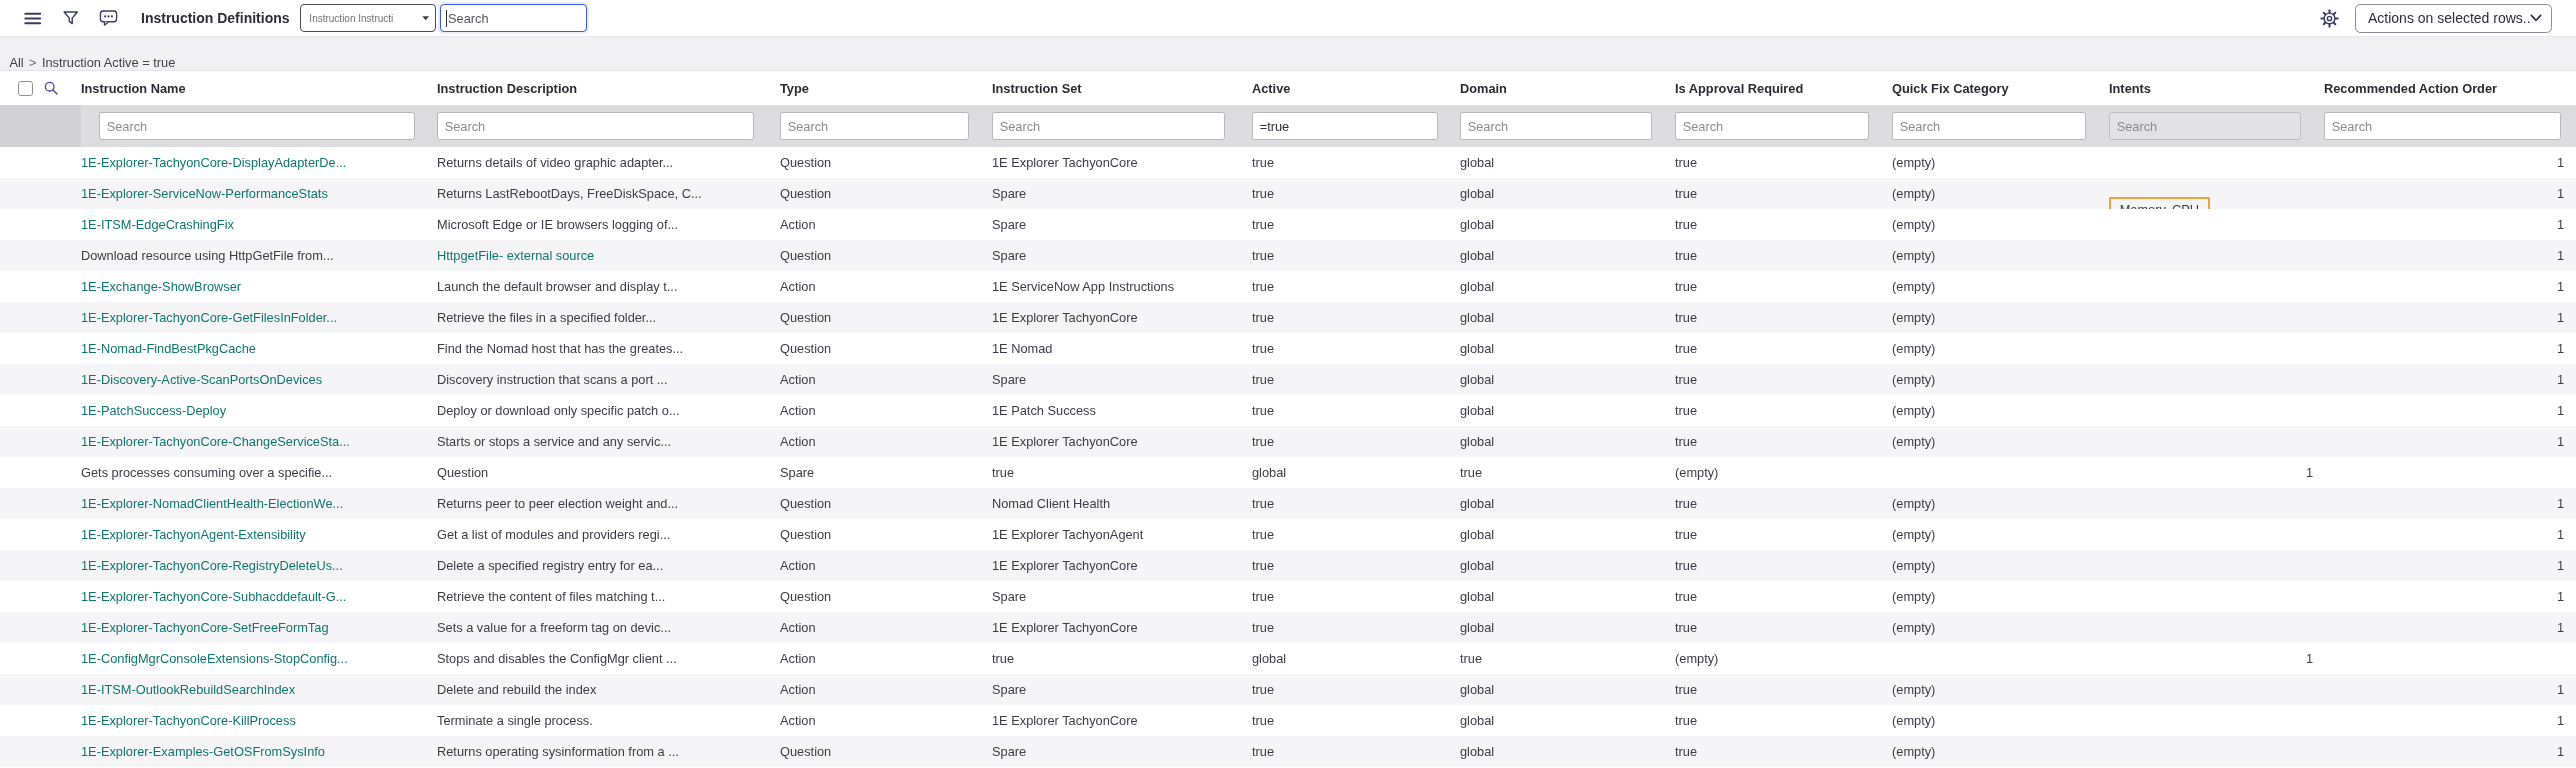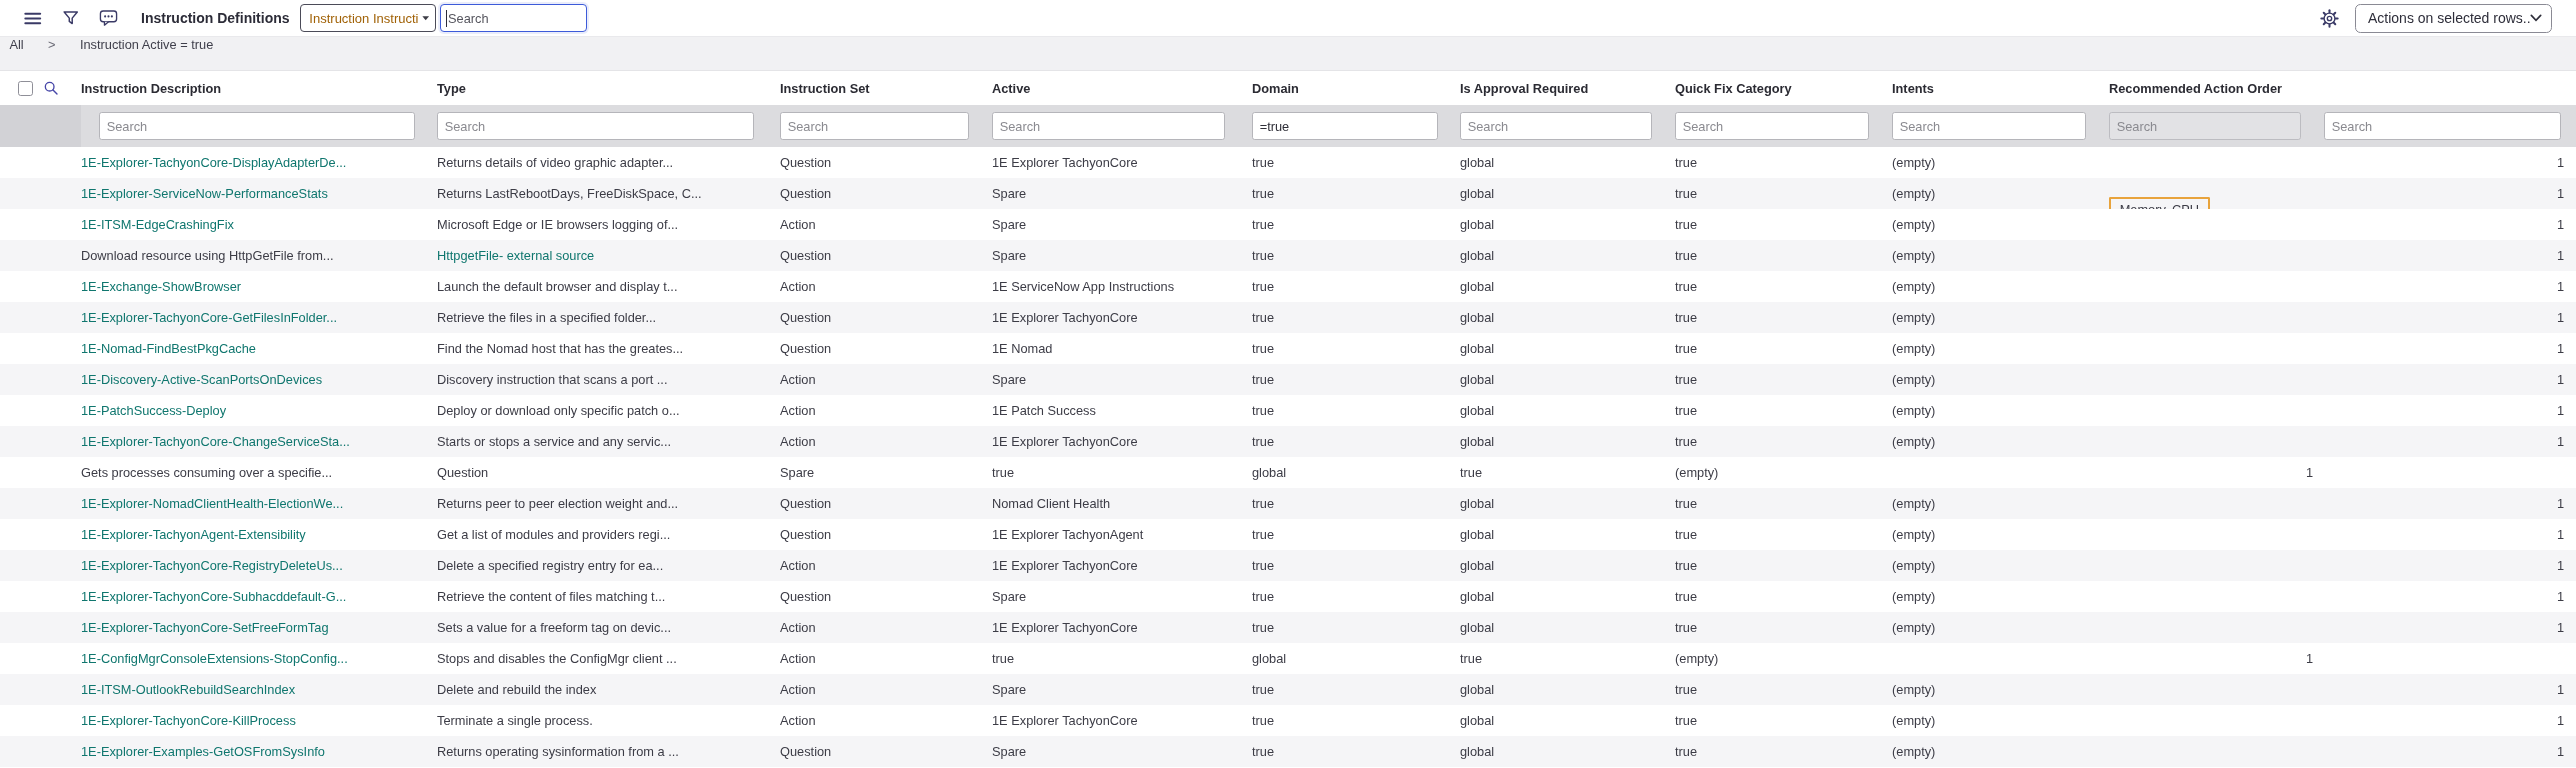--- a/index.html
+++ b/index.html
@@ -6,32 +6,32 @@
   html, body { width: 2576px; height: 769px; background: #fff; overflow: hidden; }
   body { font-family: "Liberation Sans", sans-serif; color: #3c3c46; }
 
   
   .toolbar { height: 37px; background: #fff; display: flex; align-items: center; padding: 0 24px 0 23px; border-bottom: 0.7px solid #e9e9ec; }
   .tb-icon { display: flex; align-items: center; justify-content: center; width: 20px; height: 20px; cursor: pointer; flex: 0 0 auto; }
   .tb-icon + .tb-icon { margin-left: 17.5px; }
   .tb-icon svg { display: block; }
   .page-title { font-size: 14px; font-weight: 700; color: #2c2c38; margin-left: 23px; white-space: nowrap; }
   .view-dropdown { margin-left: 10.8px; height: 27.6px; width: 136px; border: 1.3px solid #4b4b58; border-radius: 4px; background: #fff; display: flex; align-items: center; padding: 0 5.4px 0 8px; cursor: pointer; }
-  .view-dropdown .vd-label { font-size: 13px; color: #a16207; white-space: nowrap; overflow: hidden; flex: 1; }
+  .view-dropdown .vd-label { font-size: 10px; color: #737373; white-space: nowrap; overflow: hidden; flex: 1; }
   .toolbar-search { position: relative; margin-left: 4px; width: 147px; height: 27.6px; }
   .toolbar-search input { width: 100%; height: 100%; border: 1.3px solid #3d5bd9; border-radius: 4px; outline: none; font-size: 12.8px; padding: 0 6.7px; color: #3c3c46; box-shadow: 0 0 0 2px rgba(80,110,220,0.12); font-family: "Liberation Sans", sans-serif; }
   .toolbar-search input::placeholder { color: #55555e; opacity: 1; }
   .toolbar-search .caret-bar { position: absolute; left: 6px; top: 5.4px; width: 1px; height: 17px; background: #2c2c38; }
   .tb-spacer { flex: 1; }
   .gear-btn { margin-right: 16px; }
   .actions-dropdown { width: 197px; height: 29px; border: 1.3px solid #8a8a94; border-radius: 5.4px; background: #fff; display: flex; align-items: center; padding: 0 9.4px 0 12px; cursor: pointer; }
   .actions-dropdown .ad-label { font-size: 14px; color: #2e2e3a; flex: 1; white-space: nowrap; overflow: hidden; }
 
   
-  .breadcrumb-bar { height: 34px; background: #f1f1f3; display: flex; align-items: flex-start; padding-left: 9.4px; font-size: 12.8px; color: #3f3f4b; border-bottom: 0.7px solid #e4e4e7; gap: 19px; }
+  .breadcrumb-bar { height: 34px; background: #f1f1f3; display: flex; align-items: flex-end; padding-left: 9.4px; font-size: 12.8px; color: #3f3f4b; border-bottom: 0.7px solid #e4e4e7; }
   .breadcrumb-bar .sep { margin: 0 5.4px; color: #6a6a75; }
 
   
   .grid-row { display: grid; grid-template-columns: 81px 356px 343px 212px 260px 208px 215px 217px 217px 215px 251px; width: 2576px; }
   .cell { overflow: hidden; white-space: nowrap; display: flex; align-items: center; }
 
   
   .header-row { height: 34px; background: #fff; }
   .header-row .cell { font-size: 12.8px; font-weight: 700; color: #2b2b33; cursor: pointer; }
   .hdr-tools { padding-left: 17.5px; gap: 10.8px; }
@@ -141,20 +141,21 @@
 <div class="grid-row header-row">
   <div class="cell hdr-tools">
     <div class="checkbox"></div>
     <span class="hdr-search-icon">
       <svg width="16" height="16" viewBox="0 0 24 24" fill="none" stroke="#4646a8" stroke-width="2" stroke-linecap="round">
           <circle cx="10" cy="10" r="6.5"></circle>
           <line x1="15" y1="15" x2="21" y2="21"></line>
         </svg>
     </span>
   </div>
+  <div class="cell">Instruction Name</div>
   <div class="cell">Instruction Description</div>
   <div class="cell">Type</div>
   <div class="cell">Instruction Set</div>
   <div class="cell">Active</div>
   <div class="cell">Domain</div>
   <div class="cell">Is Approval Required</div>
   <div class="cell">Quick Fix Category</div>
   <div class="cell">Intents</div>
   <div class="cell">Recommended Action Order</div>
 </div>

